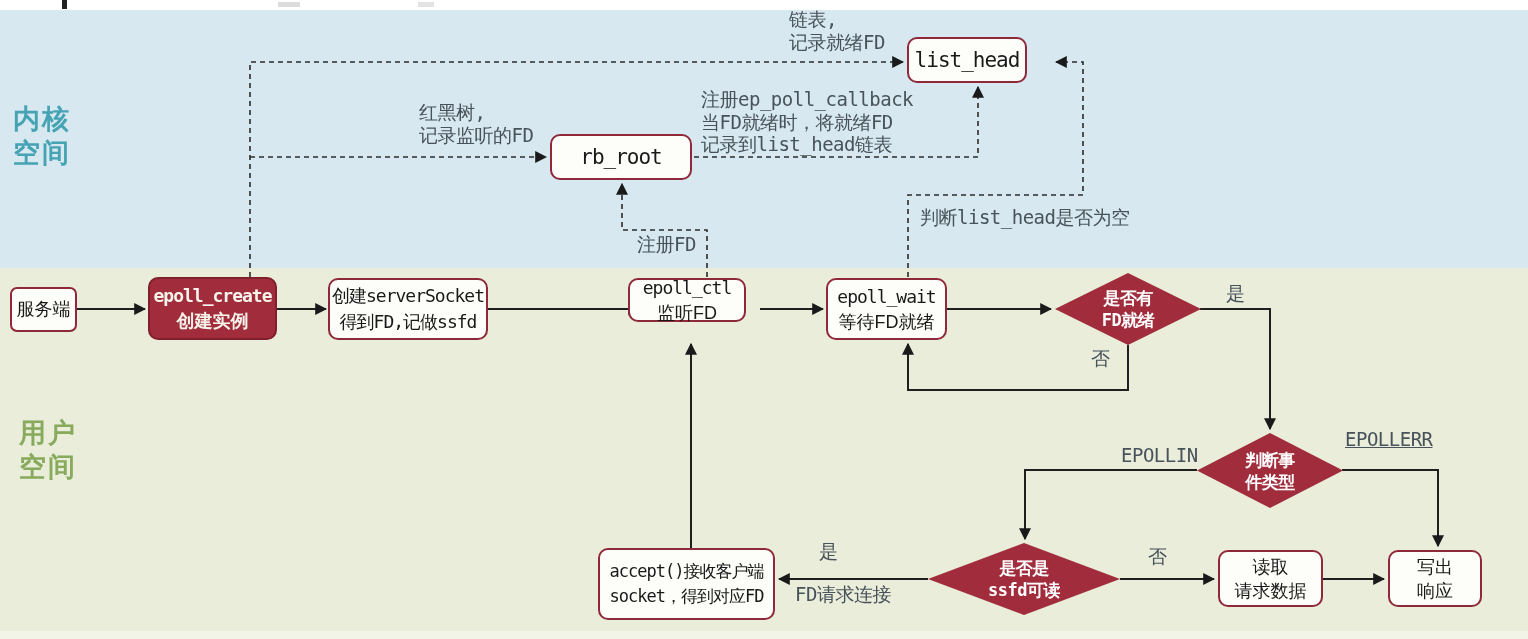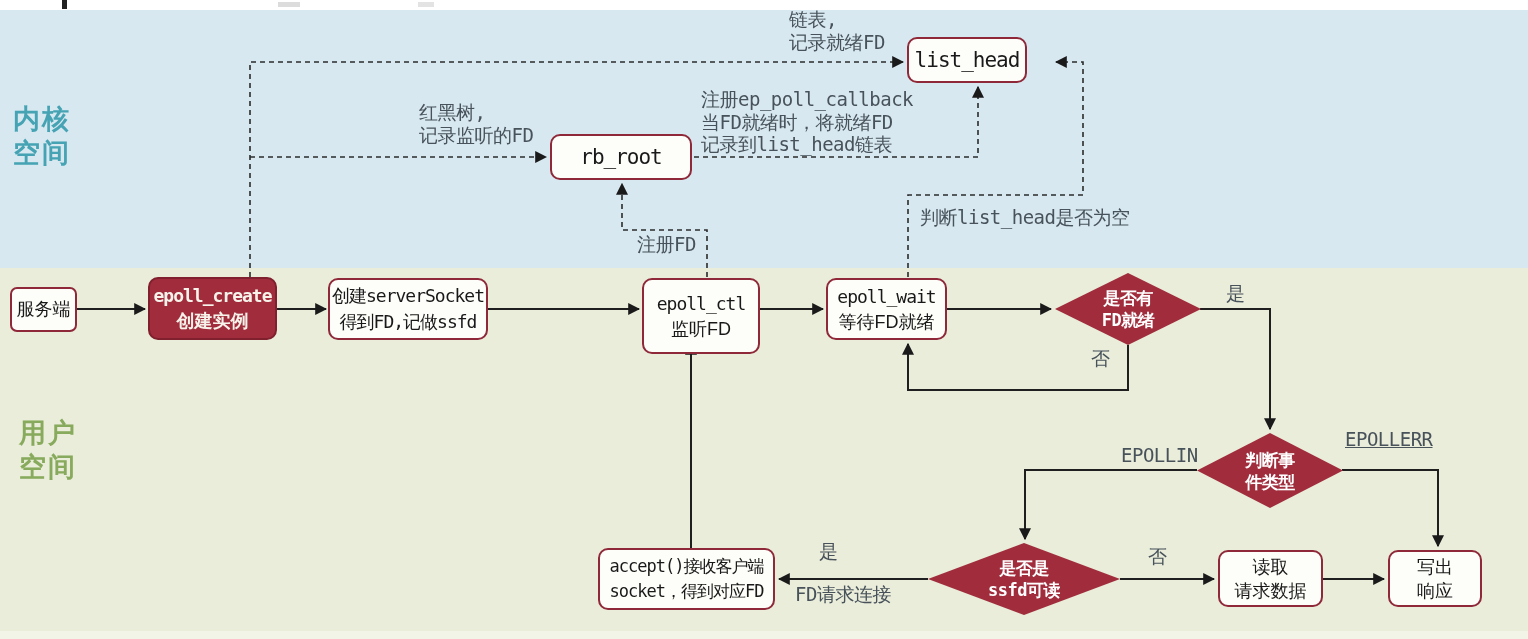--- a/index.html
+++ b/index.html
@@ -110,29 +110,29 @@
     <span class="cjk">服务端</span>
   </div>
   <div class="node filled" style="left:148px;top:277px;width:129px;height:63px;">
     <span class="code">epoll_create</span>
     <span class="cjk">创建实例</span>
   </div>
   <div class="node" style="left:328px;top:278px;width:160px;height:62px;">
     <span class="mix">创建serverSocket</span>
     <span class="mix">得到FD,记做ssfd</span>
   </div>
-  <div class="node" style="left:642px;top:278px;width:118px;height:76px;">
+  <div class="node" style="left:628px;top:278px;width:118px;height:44px;">
     <span class="code">epoll_ctl</span>
     <span class="cjk">监听FD</span>
   </div>
   <div class="node" style="left:826px;top:278px;width:121px;height:62px;">
     <span class="code">epoll_wait</span>
     <span class="cjk">等待FD就绪</span>
   </div>
-  <div class="node" style="left:598px;top:548px;width:177px;height:62px;">
+  <div class="node" style="left:598px;top:548px;width:177px;height:72px;">
     <span class="mix sm">accept()接收客户端</span>
     <span class="mix sm">socket，得到对应FD</span>
   </div>
   <div class="node" style="left:1218px;top:550px;width:105px;height:57px;">
     <span class="cjk" style="line-height:24px;">读取</span>
     <span class="cjk" style="line-height:24px;">请求数据</span>
   </div>
   <div class="node" style="left:1388px;top:550px;width:94px;height:57px;">
     <span class="cjk" style="line-height:24px;">写出</span>
     <span class="cjk" style="line-height:24px;">响应</span>

